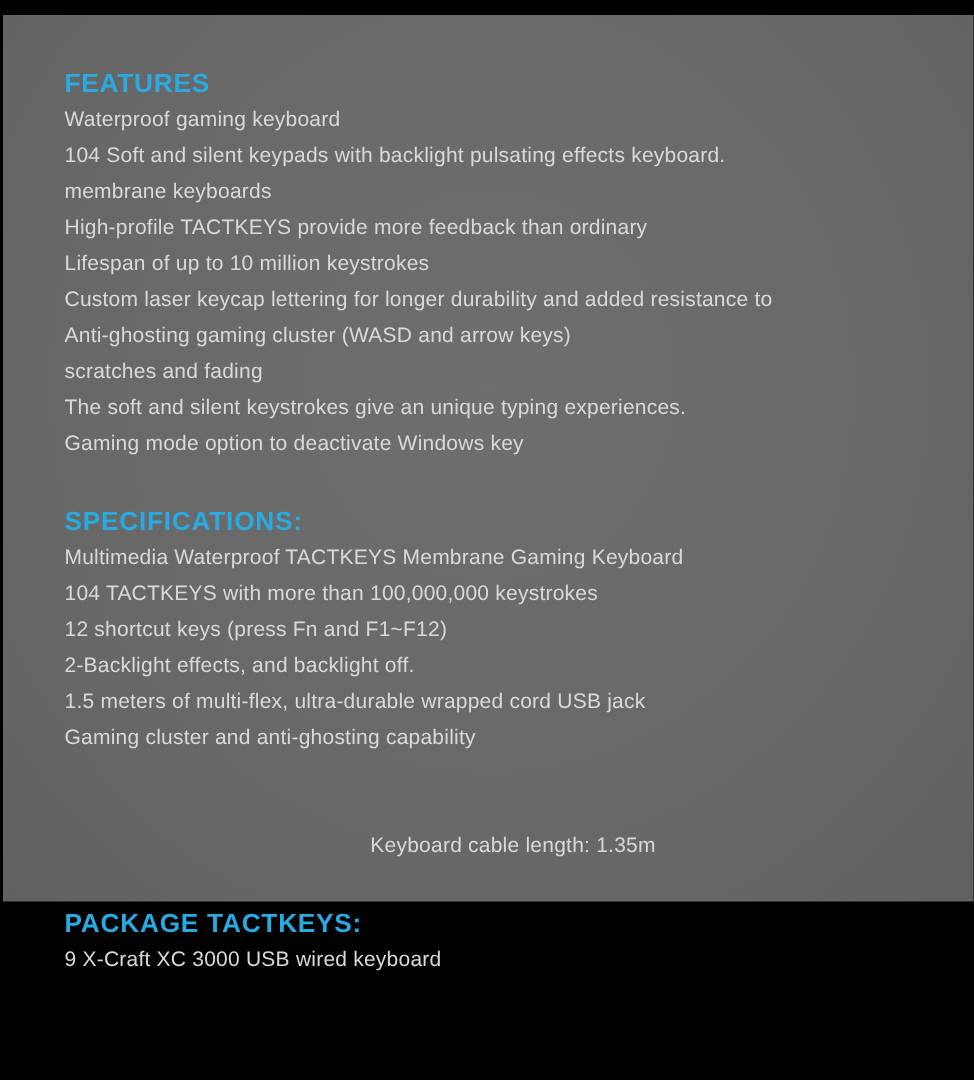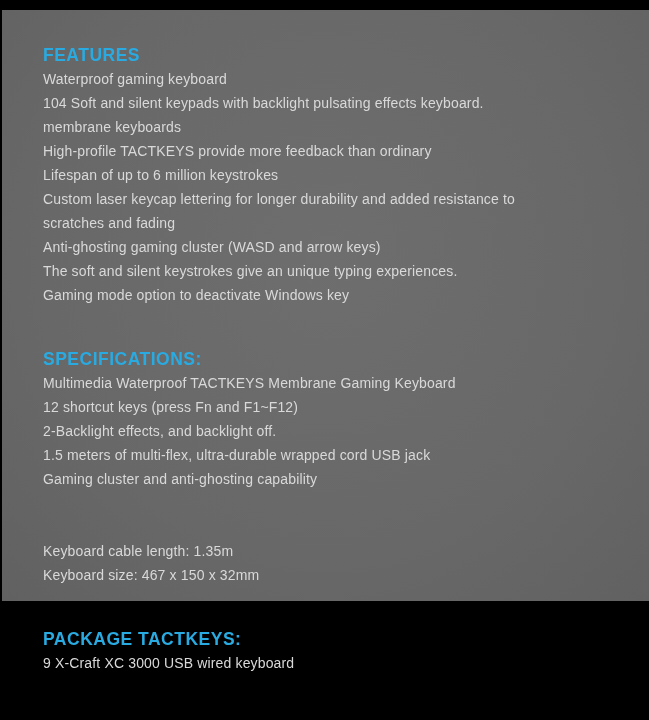--- a/index.html
+++ b/index.html
@@ -29,22 +29,22 @@
   .panel {
     position: absolute;
     top: 10px;
     left: 2px;
     width: 649px;
     height: 591px;
     background: radial-gradient(ellipse at 50% 42%, #6e6e6e 0%, #686868 62%, #616161 100%);
     padding: 33px 10px 0 41px;
   }
   .section { margin: 0; padding: 0; }
-  .section + .section { margin-top: 40px; }
-  .gap-2 { margin-top: 48px !important; }
+  .section + .section { margin-top: 28px; }
+  .gap-2 { margin-top: 48px !important; text-align: center; }
   .heading {
     margin: 0;
     font-size: 17.5px;
     font-weight: bold;
     line-height: 24px;
     letter-spacing: 0.5px;
     color: var(--heading-color);
   }
   .line {
     margin: 0;
@@ -62,40 +62,40 @@
 <div class="letterbox top"></div>
 
 <div class="panel">
 
   <div class="section">
     <h2 class="heading">FEATURES</h2>
     <p class="line">Waterproof gaming keyboard</p>
     <p class="line">104 Soft and silent keypads with backlight pulsating effects keyboard.</p>
     <p class="line">membrane keyboards</p>
     <p class="line">High-profile TACTKEYS provide more feedback than ordinary</p>
-    <p class="line">Lifespan of up to 6 million keystrokes</p>
+    <p class="line">Lifespan of up to 10 million keystrokes</p>
     <p class="line">Custom laser keycap lettering for longer durability and added resistance to</p>
+    <p class="line">Anti-ghosting gaming cluster (WASD and arrow keys)</p>
     <p class="line">scratches and fading</p>
-    <p class="line">Anti-ghosting gaming cluster (WASD and arrow keys)</p>
     <p class="line">The soft and silent keystrokes give an unique typing experiences.</p>
     <p class="line">Gaming mode option to deactivate Windows key</p>
   </div>
 
   <div class="section">
     <h2 class="heading">SPECIFICATIONS:</h2>
     <p class="line">Multimedia Waterproof TACTKEYS Membrane Gaming Keyboard</p>
+    <p class="line">104 TACTKEYS with more than 100,000,000 keystrokes</p>
     <p class="line">12 shortcut keys (press Fn and F1~F12)</p>
     <p class="line">2-Backlight effects, and backlight off.</p>
     <p class="line">1.5 meters of multi-flex, ultra-durable wrapped cord USB jack</p>
     <p class="line">Gaming cluster and anti-ghosting capability</p>
   </div>
 
   <div class="section gap-2">
     <p class="line">Keyboard cable length: 1.35m</p>
-    <p class="line">Keyboard size: 467 x 150 x 32mm</p>
   </div>
 
   <div class="section">
     <h2 class="heading">PACKAGE TACTKEYS:</h2>
     <p class="line">9 X-Craft XC 3000 USB wired keyboard</p>
   </div>
 
 </div>
 
 <div class="letterbox bottom"></div>

